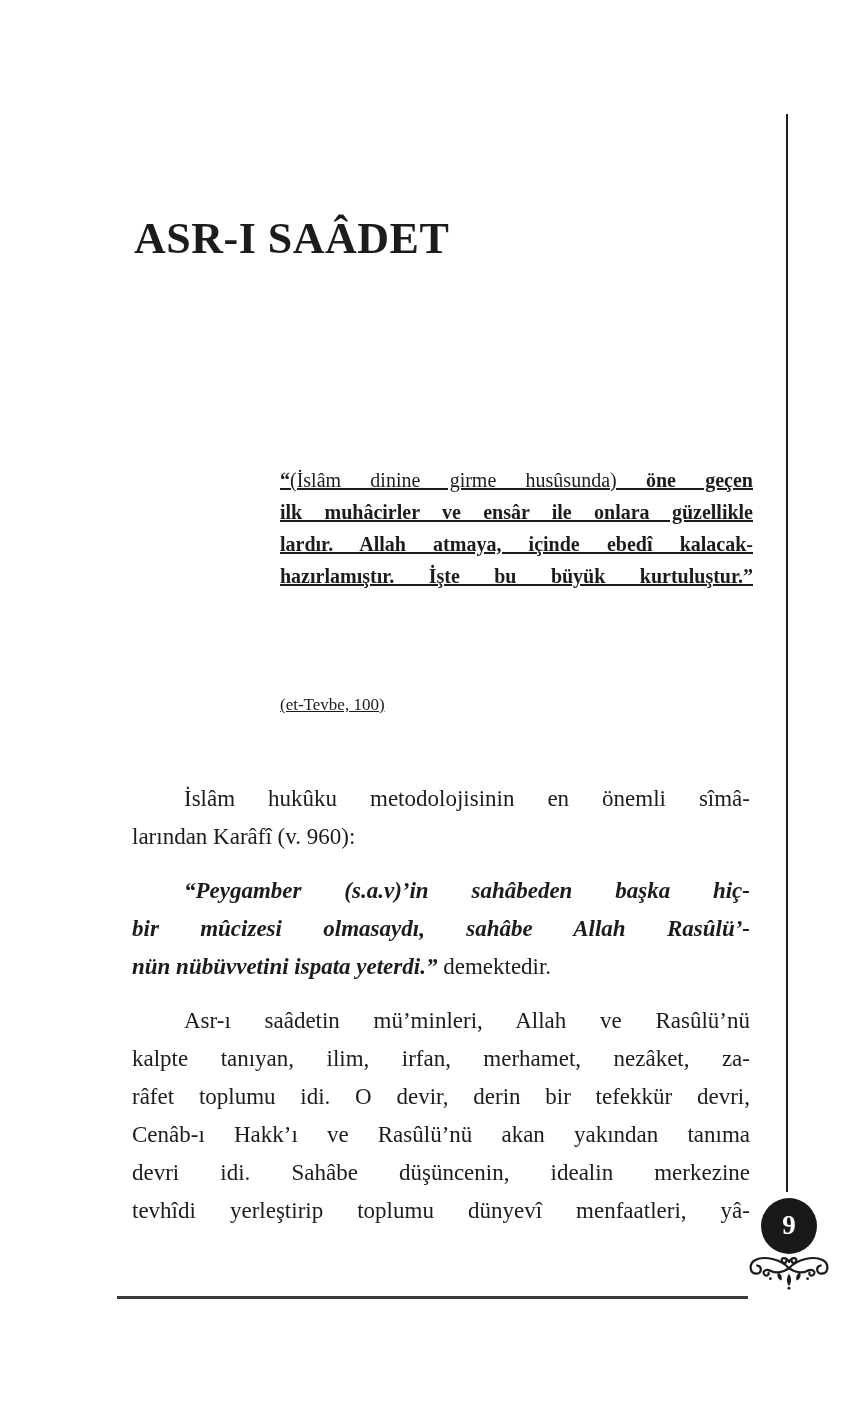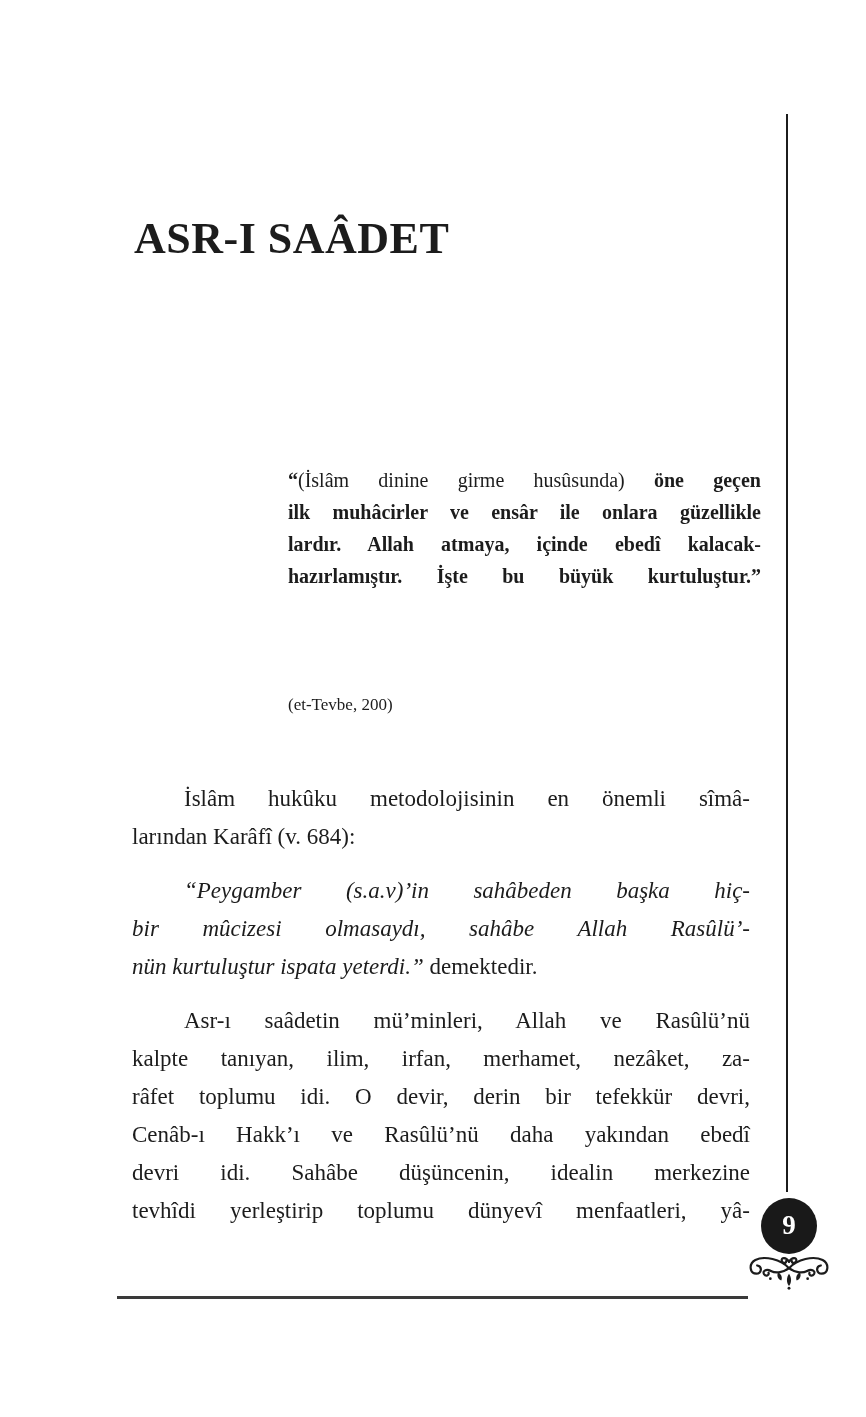--- a/index.html
+++ b/index.html
@@ -24,22 +24,22 @@
     white-space:nowrap;
     margin-left:12px;
   }
   
   .margin-rule{
     position:absolute;left:786px;top:114px;
     width:2px;height:1078px;background:var(--text);
   }
   
   .verse-quote{
-    position:absolute;left:288px;top:464px;width:473px;
-    font-size:20px;line-height:32px;
+    position:absolute;left:280px;top:464px;width:473px;
+    font-size:20px;line-height:32px;text-decoration:underline;
   }
   .verse-citation{
     margin-top:6px;font-size:17px;line-height:22px;
     text-align:left;font-weight:400;
   }
   
   .body-text{
     position:absolute;left:120px;top:780px;width:630px;
     font-size:23px;line-height:38px;
   }
@@ -48,21 +48,21 @@
   
   .tline{
     text-align:justify;
     text-align-last:justify;
     white-space:normal;
   }
   .tline.nojust{text-align-last:left;}
   .tline.indent{text-indent:52px;}
   .seg-regular{font-weight:400;font-style:normal;}
   .seg-bold{font-weight:700;font-style:normal;}
-  .seg-italic{font-weight:400;font-style:italic;}
+  .seg-italic{font-weight:700;font-style:italic;}
   
   .page-number-badge{
     position:absolute;left:761px;top:1198px;
     width:56px;height:56px;border-radius:50%;
     background:var(--badge-bg);
     display:flex;align-items:center;justify-content:center;
   }
   .page-number-badge span{
     color:var(--badge-text);
     font-size:27px;font-weight:700;line-height:1;
@@ -89,38 +89,38 @@
   <div class="margin-rule"></div>
 
   <div class="verse-quote">
       <div class="tline"><span class="seg-bold">“</span><span class="seg-regular">(İslâm dinine girme husûsunda) </span><span class="seg-bold">öne geçen</span></div>
       <div class="tline"><span class="seg-bold">ilk muhâcirler ve ensâr ile onlara güzellikle</span></div>
       <div class="tline"><span class="seg-bold">lardır. Allah atmaya, içinde ebedî kalacak-</span></div>
       <div class="tline"><span class="seg-bold">hazırlamıştır. İşte bu büyük kurtuluştur.”</span></div>
     </div>
 
   <div class="verse-quote" style="top:688px;">
-    <div class="verse-citation">(et-Tevbe, 200)</div>
+    <div class="verse-citation">(et-Tevbe, 100)</div>
   </div>
 
   <div class="body-text">
     <div class="paragraph">
         <div class="tline indent"><span class="seg-regular">İslâm hukûku metodolojisinin en önemli sîmâ-</span></div>
-        <div class="tline nojust"><span class="seg-regular">larından Karâfî (v. 684):</span></div>
+        <div class="tline nojust"><span class="seg-regular">larından Karâfî (v. 960):</span></div>
       </div>
     <div class="paragraph">
         <div class="tline indent"><span class="seg-italic">“Peygamber (s.a.v)’in sahâbeden başka hiç-</span></div>
         <div class="tline"><span class="seg-italic">bir mûcizesi olmasaydı, sahâbe Allah Rasûlü’-</span></div>
-        <div class="tline nojust"><span class="seg-italic">nün kurtuluştur ispata yeterdi.” </span><span class="seg-regular">demektedir.</span></div>
+        <div class="tline nojust"><span class="seg-italic">nün nübüvvetini ispata yeterdi.” </span><span class="seg-regular">demektedir.</span></div>
       </div>
     <div class="paragraph">
         <div class="tline indent"><span class="seg-regular">Asr-ı saâdetin mü’minleri, Allah ve Rasûlü’nü</span></div>
         <div class="tline"><span class="seg-regular">kalpte tanıyan, ilim, irfan, merhamet, nezâket, za-</span></div>
         <div class="tline"><span class="seg-regular">râfet toplumu idi. O devir, derin bir tefekkür devri,</span></div>
-        <div class="tline"><span class="seg-regular">Cenâb-ı Hakk’ı ve Rasûlü’nü daha yakından ebedî</span></div>
+        <div class="tline"><span class="seg-regular">Cenâb-ı Hakk’ı ve Rasûlü’nü akan yakından tanıma</span></div>
         <div class="tline"><span class="seg-regular">devri idi. Sahâbe düşüncenin, idealin merkezine</span></div>
         <div class="tline"><span class="seg-regular">tevhîdi yerleştirip toplumu dünyevî menfaatleri, yâ-</span></div>
       </div>
   </div>
 
   <div class="page-number-badge">
     <span>9</span>
   </div>
 
   <svg class="ornament" viewBox="0 0 100 44" xmlns="http://www.w3.org/2000/svg">

